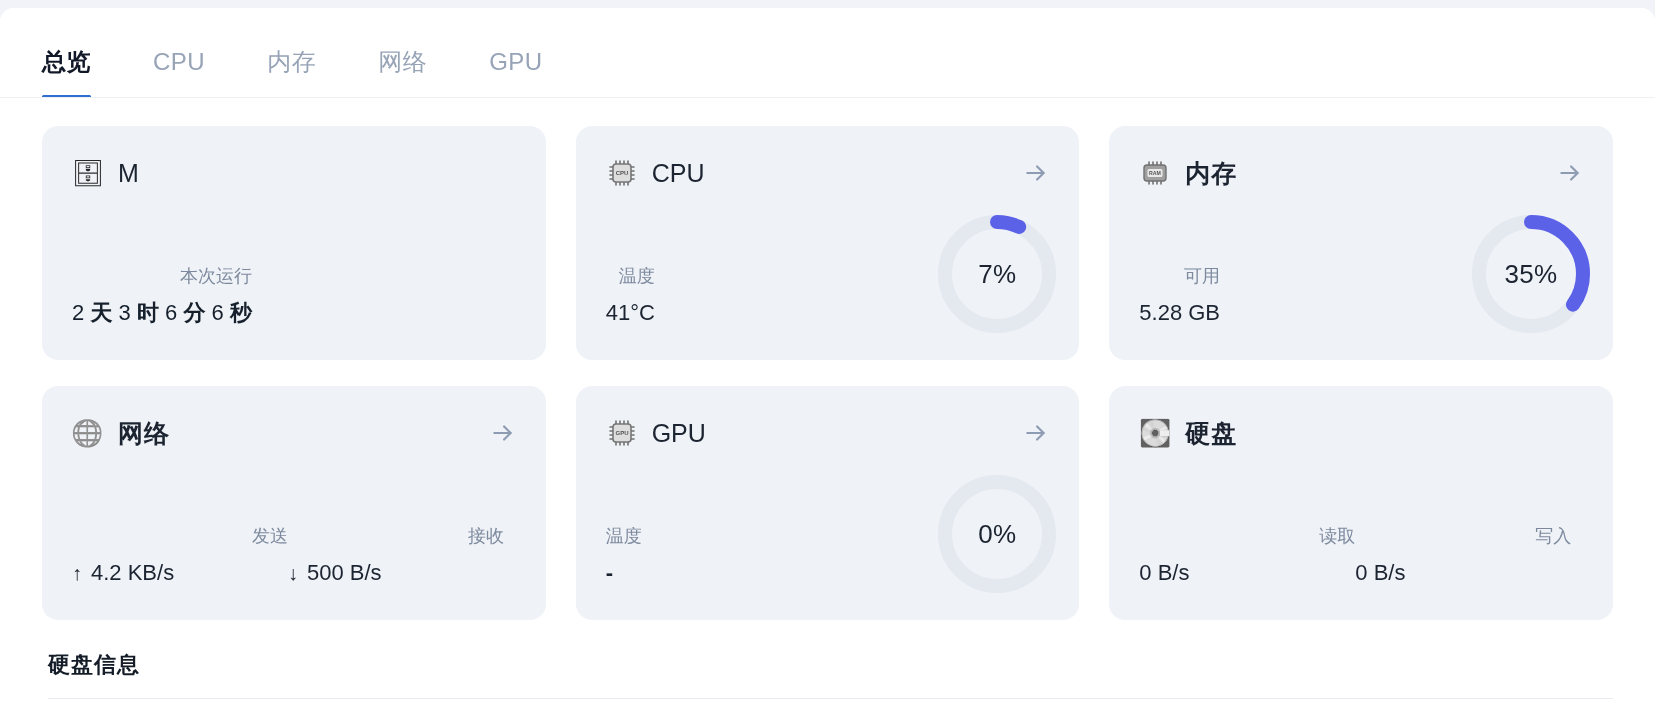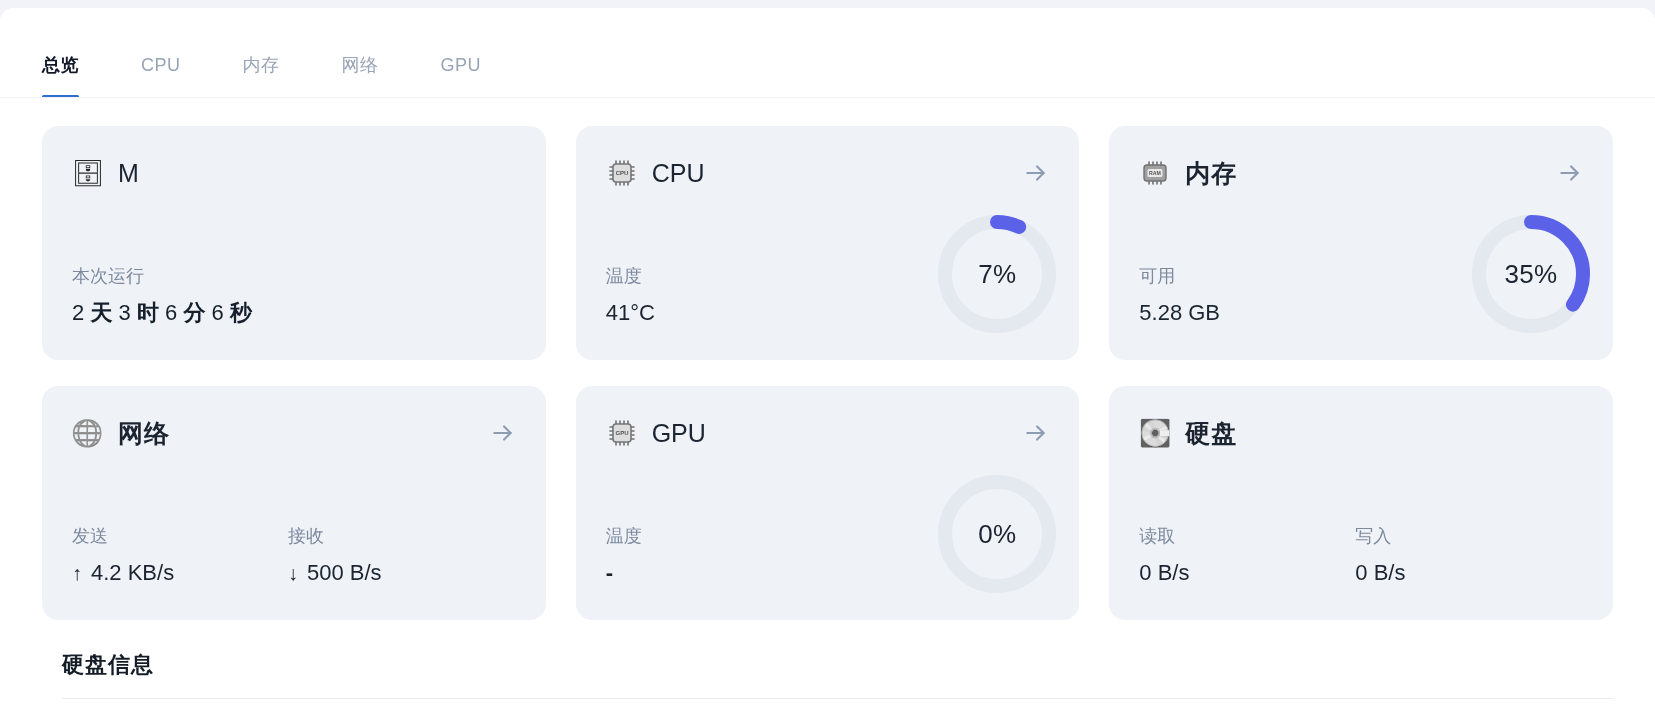--- a/index.html
+++ b/index.html
@@ -49,21 +49,21 @@
   }
   .tabbar::after {
     content: "";
     position: absolute;
     left: 0; right: 0; bottom: 0;
     height: 1px;
     background: #eef0f4;
   }
   .tab {
     position: relative;
-    font-size: 18px;
+    font-size: 24px;
     line-height: 1;
     color: #97a3b6;
     padding: 0 0 24px 0;
     margin-right: 62px;
     cursor: pointer;
     white-space: nowrap;
     letter-spacing: .5px;
     text-align: right;
   }
   .tab:last-child { margin-right: 0; }
@@ -140,21 +140,21 @@
   .card-arrow svg { display: block; }
 
   
   .stats {
     position: absolute;
     left: 30px;
     bottom: 36px;
     display: flex;
     gap: 0;
   }
-  .stat { min-width: 216px; }
+  .stat { min-width: 216px; text-align: right; }
   .stat.single { min-width: 0; }
 
   .stat-label {
     font-size: 18px;
     color: #7d8a9e;
     line-height: 1;
     margin-bottom: 17px;
     white-space: nowrap;
   }
   .stat-value {
@@ -196,21 +196,21 @@
     display: flex;
     align-items: center;
     justify-content: center;
     font-size: 26px;
     color: #1b2430;
     letter-spacing: .3px;
   }
 
   
   .section {
-    padding: 34px 42px 0 62px;
+    padding: 34px 42px 0 48px;
   }
   .section-title {
     font-size: 22px;
     font-weight: 700;
     color: #131c27;
     letter-spacing: 1px;
     line-height: 1;
   }
   .section-divider {
     margin-top: 22px;

